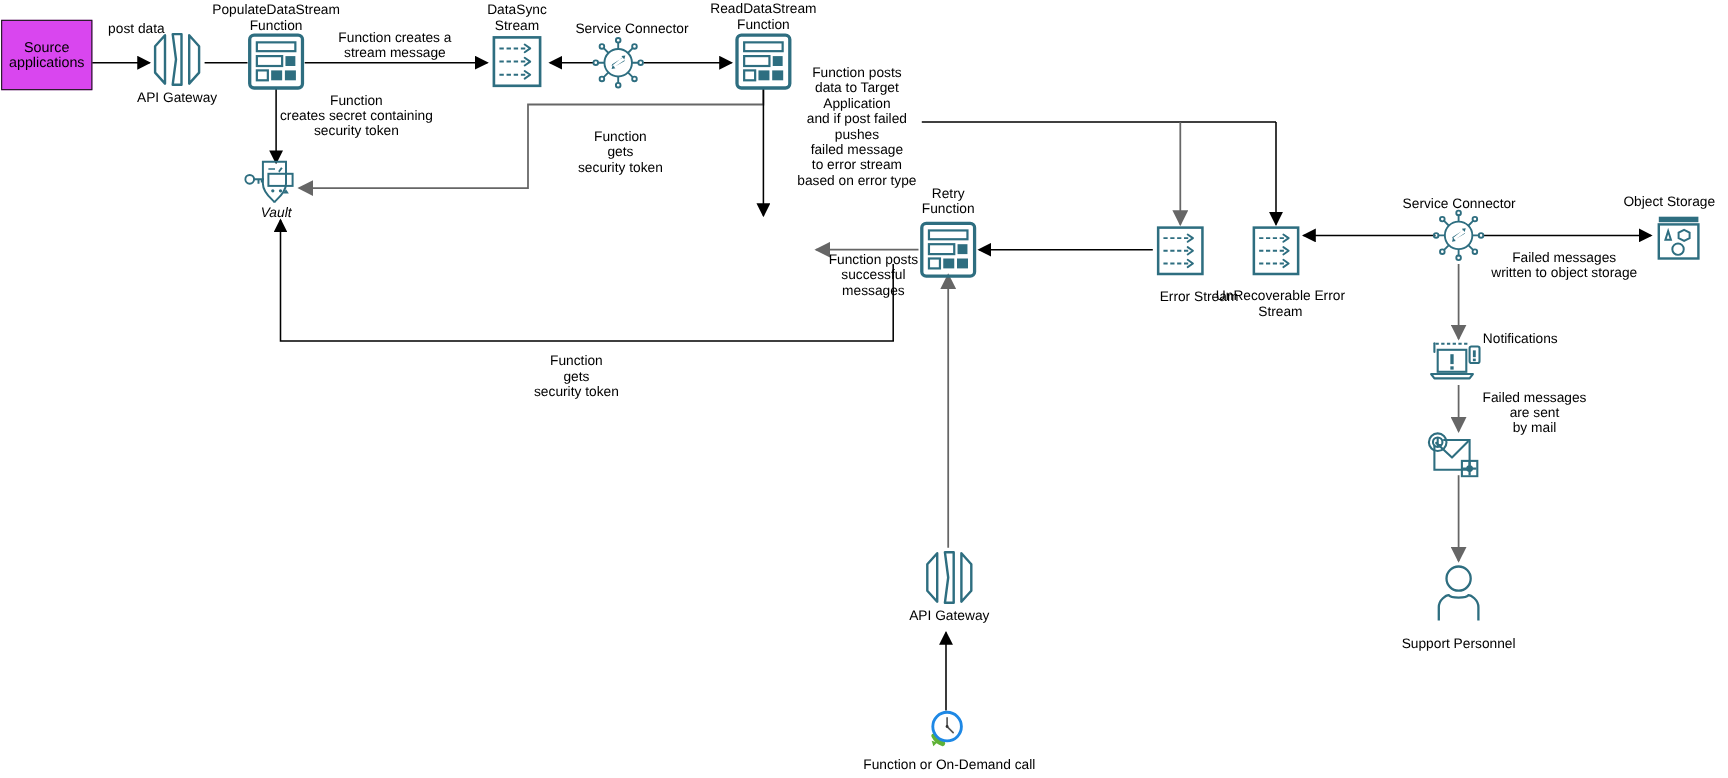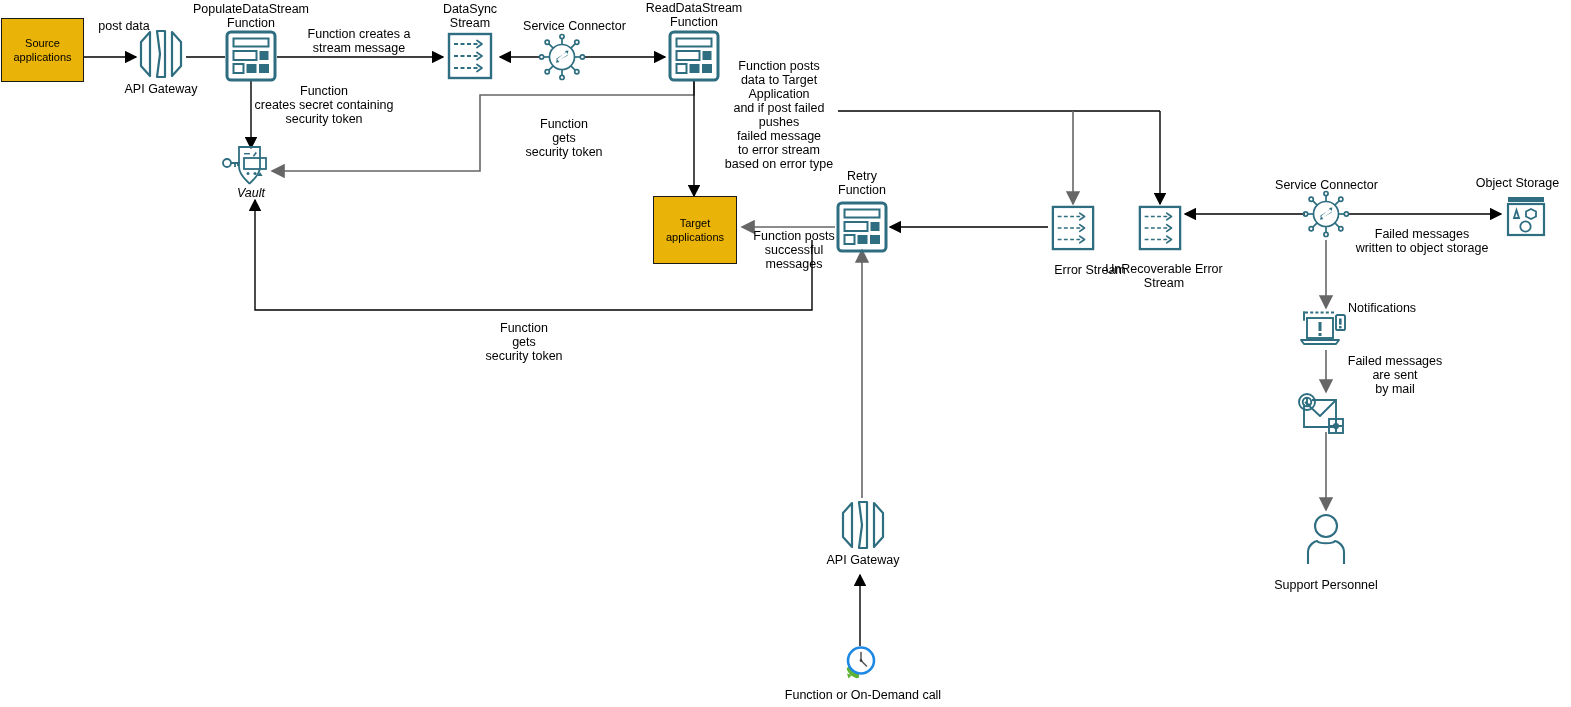--- a/index.html
+++ b/index.html
@@ -1,20 +1,20 @@
 <!DOCTYPE html>
 <html><head>
 <meta charset="utf-8">
 <style>
   html,body{margin:0;padding:0;background:#ffffff;}
   body{font-family:"Liberation Sans",sans-serif;color:#000;}
   #canvas{position:relative;width:1571px;height:707px;overflow:hidden;background:#fff;}
   .lbl{position:absolute;font-size:12.5px;line-height:14px;text-align:center;color:#000;white-space:pre-line;}
   .node{position:absolute;}
-  .greybox{position:absolute;background:#eab308;border:1px solid #1a1a1a;display:flex;align-items:center;justify-content:center;text-align:center;font-size:11px;line-height:14px;}
+  .greybox{position:absolute;background:#d946ef;border:1px solid #1a1a1a;display:flex;align-items:center;justify-content:center;text-align:center;font-size:13px;line-height:14px;}
   svg.edges{position:absolute;left:0;top:0;width:1571px;height:707px;pointer-events:none;}
   .ic{display:block;}
 </style>
 </head>
 <body>
 
 <div id="canvas">
 
   <svg class="edges" viewBox="0 0 1571 707">
     <defs>
@@ -170,24 +170,20 @@
         <path d="M22,9 L28,9 L28,10.4 L22,10.4 Z"></path>
         <path d="M31,11.5 L33.5,8 L35,9 L31.8,13 Z"></path>
         <circle cx="26" cy="29.5" r="1.5"></circle>
         <circle cx="33" cy="29.5" r="1.5"></circle>
         <path d="M38,28 L40.6,32 L35.4,32 Z"></path>
       </g>
     </svg>
   </div>
   <div class="lbl" style="left:212px;top:186px;width:78px;font-style:italic;">Vault</div>
 
-  <div class="greybox" style="left:653px;top:196px;width:82px;height:66px;">
-    <span>Target
-applications</span>
-  </div>
 
   <div class="node" style="left:836px;top:201px;">
     <svg class="ic" width="52" height="52" viewBox="0 0 52 52">
       <rect x="2" y="2" width="48" height="48" rx="4" fill="none" stroke="#2e6e80" stroke-width="3"></rect>
       <rect x="8.5" y="8.5" width="35" height="8" fill="#fff" stroke="#2e6e80" stroke-width="2"></rect>
       <rect x="8.5" y="21" width="23" height="9" fill="#fff" stroke="#2e6e80" stroke-width="2"></rect>
       <rect x="34.5" y="21" width="9" height="9" fill="#2e6e80"></rect>
       <rect x="8.5" y="34" width="10" height="9" fill="#fff" stroke="#2e6e80" stroke-width="2"></rect>
       <rect x="21.5" y="34" width="10" height="9" fill="#2e6e80"></rect>
       <rect x="34" y="34" width="10" height="9" fill="#2e6e80"></rect>

